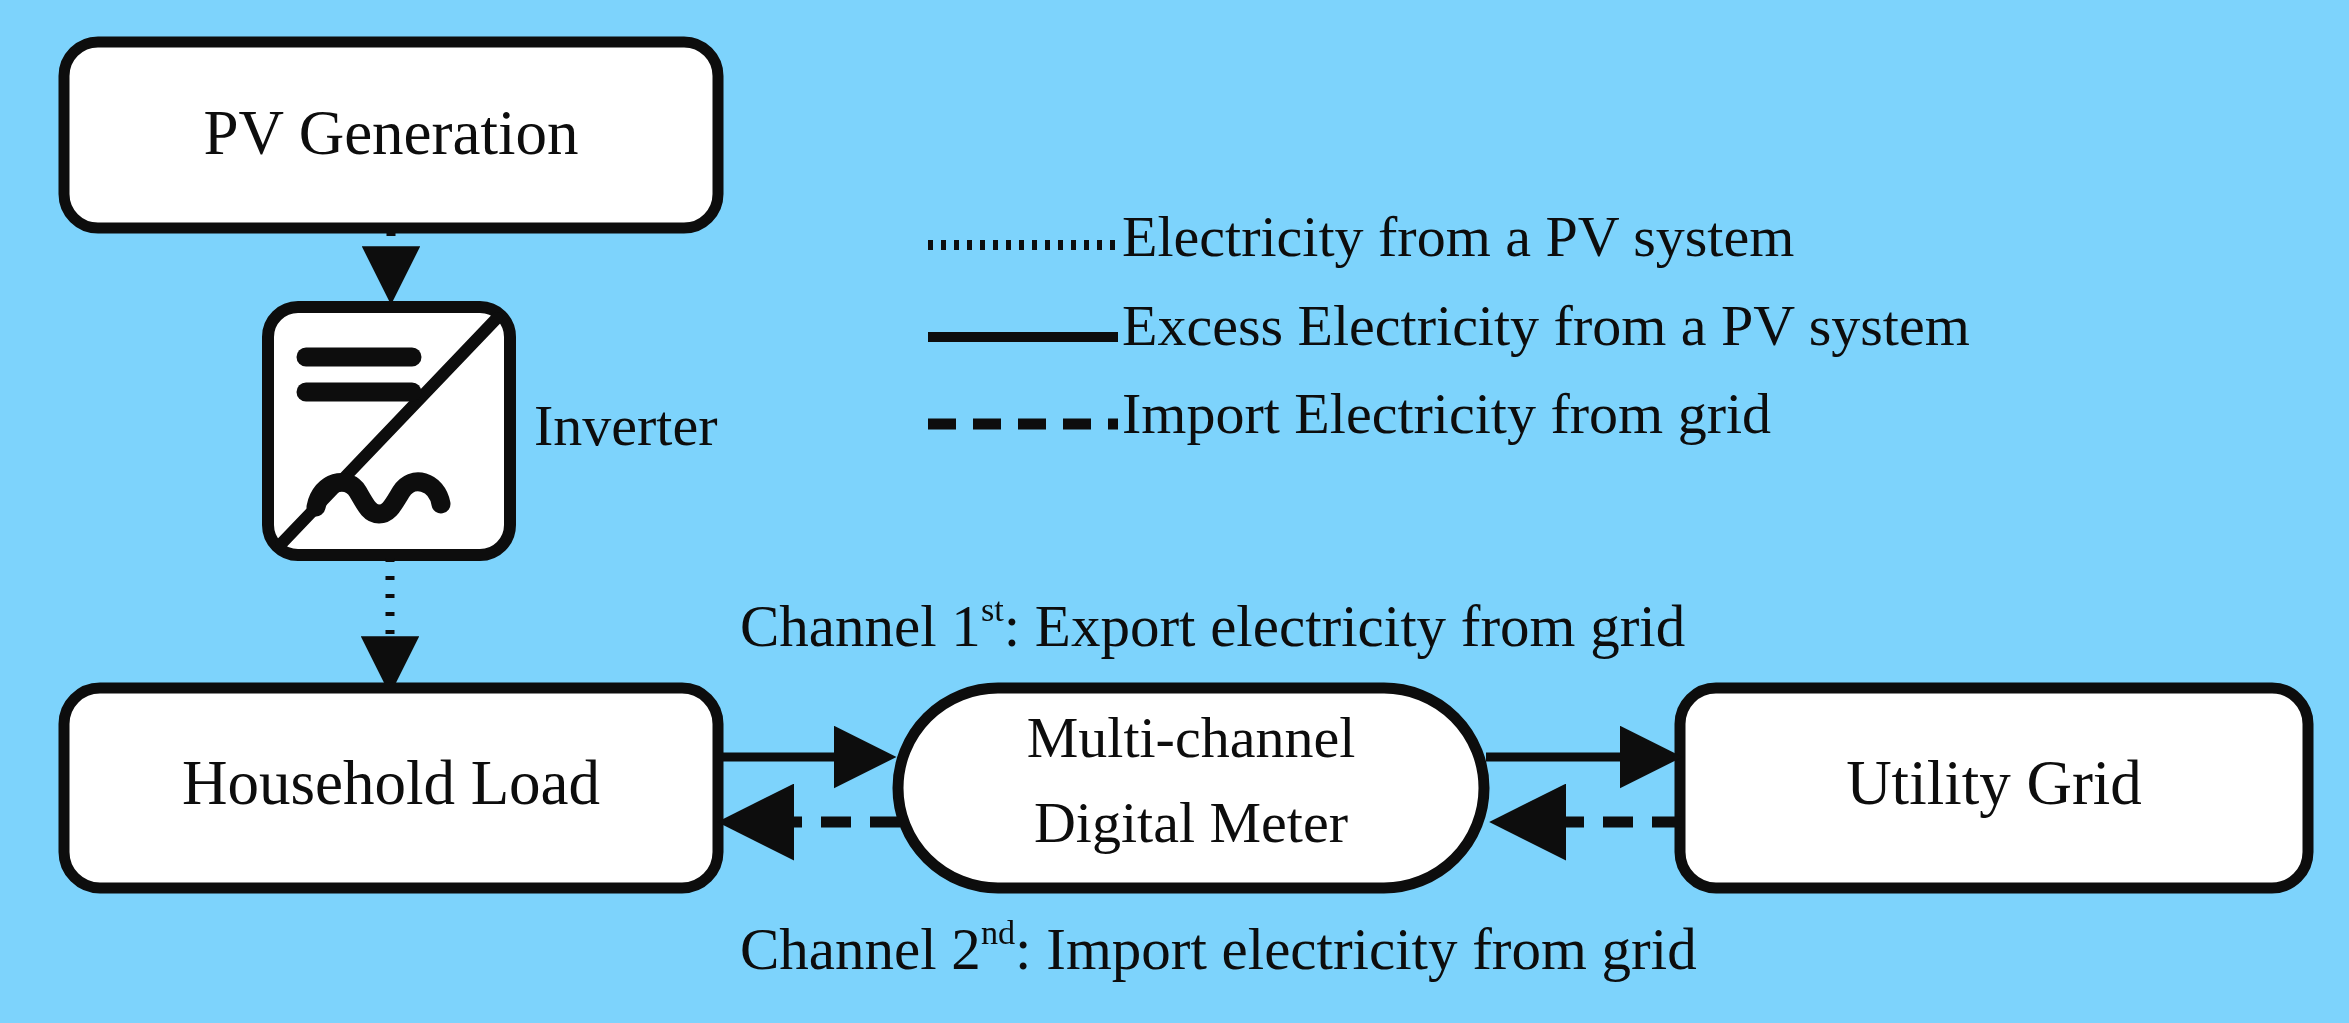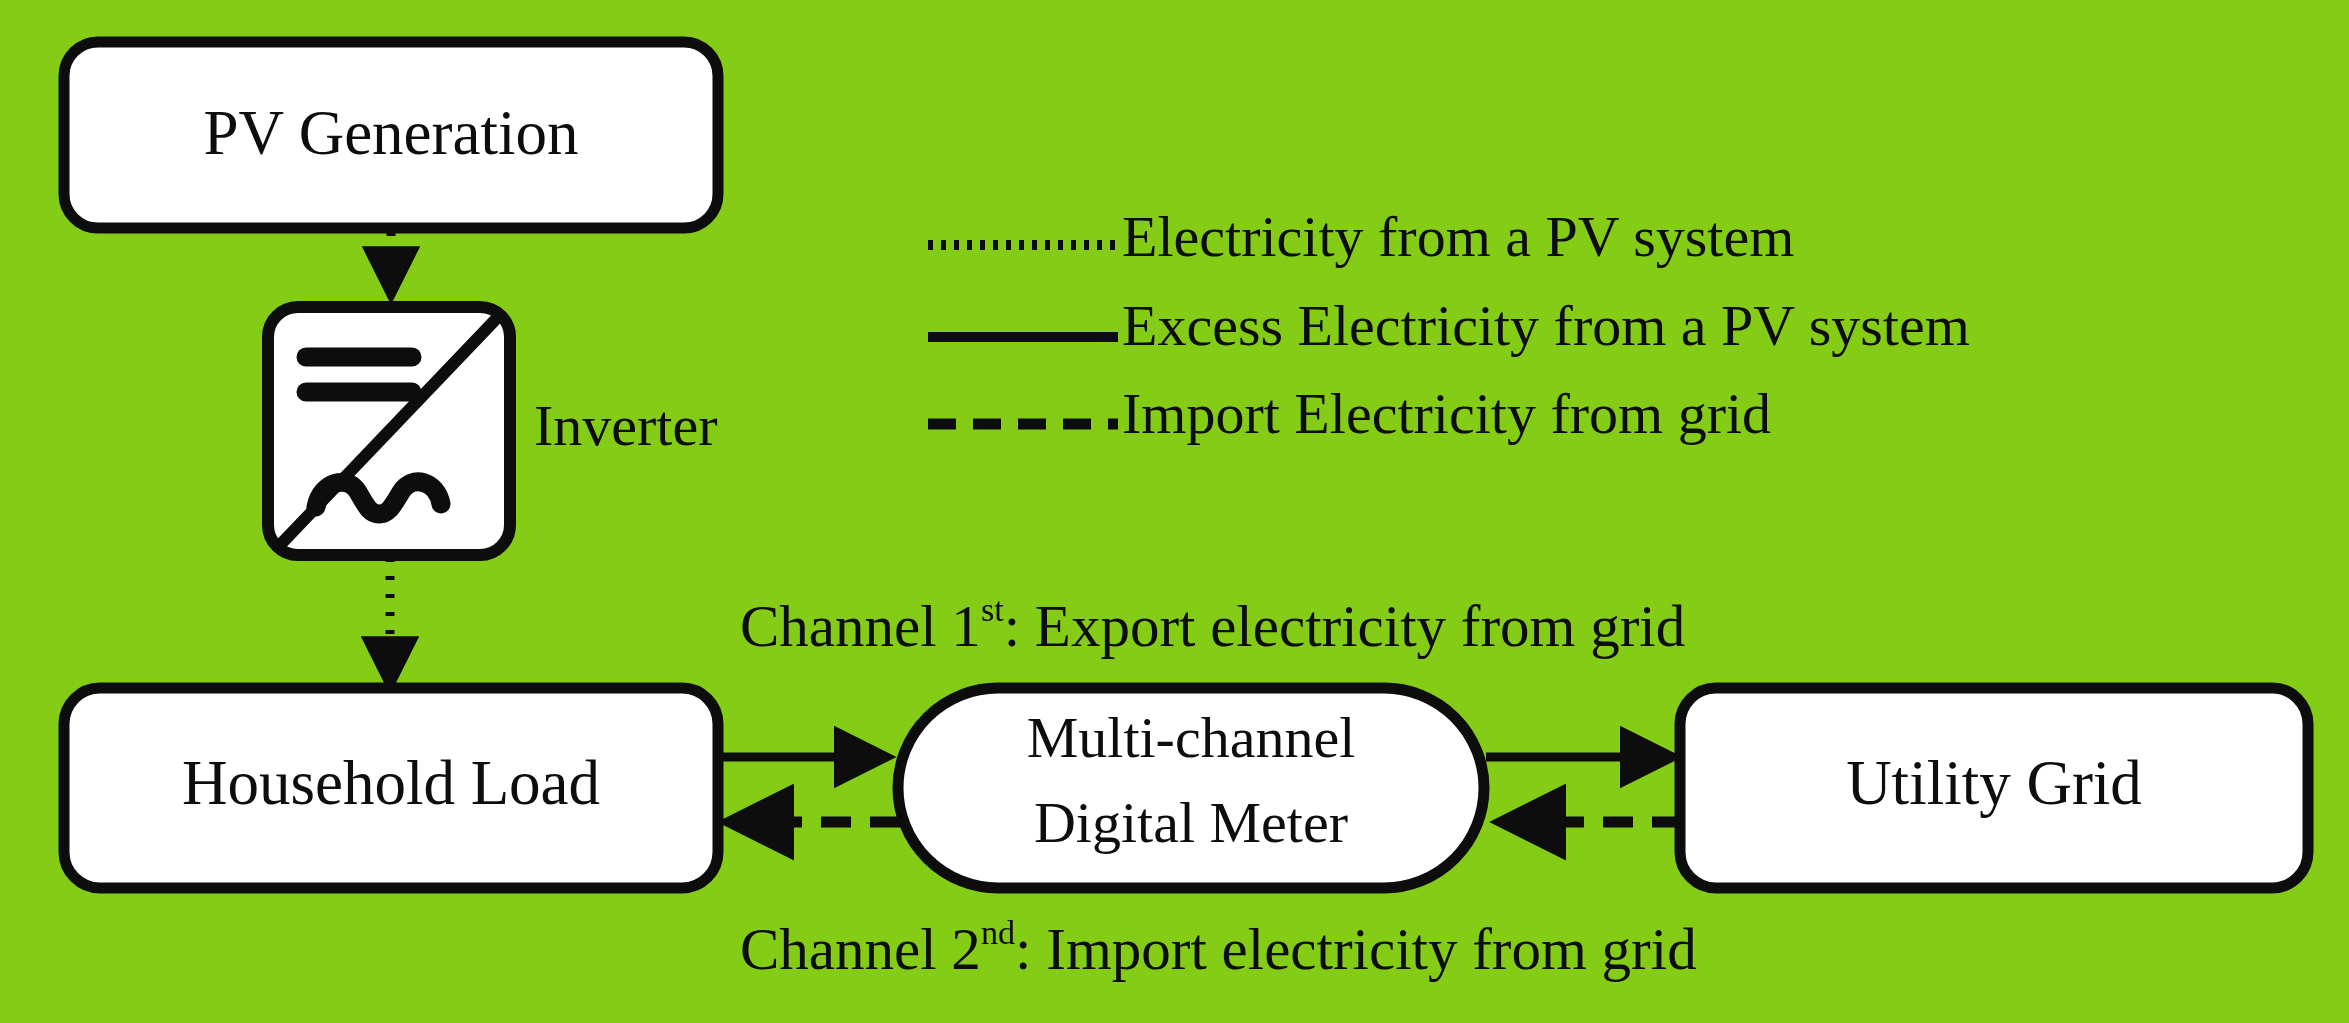--- a/index.html
+++ b/index.html
@@ -10,21 +10,21 @@
   body {
     width: 2349px;
     height: 1023px;
     font-family: "Liberation Serif", "DejaVu Serif", serif;
     overflow: hidden;
   }
   #diagram-root {
     position: relative;
     width: 2349px;
     height: 1023px;
-    background: #84cc16;
+    background: #7dd3fc;
   }
   svg.canvas {
     position: absolute;
     top: 0;
     left: 0;
     width: 2349px;
     height: 1023px;
   }
   .node-shape {
     fill: #ffffff;

